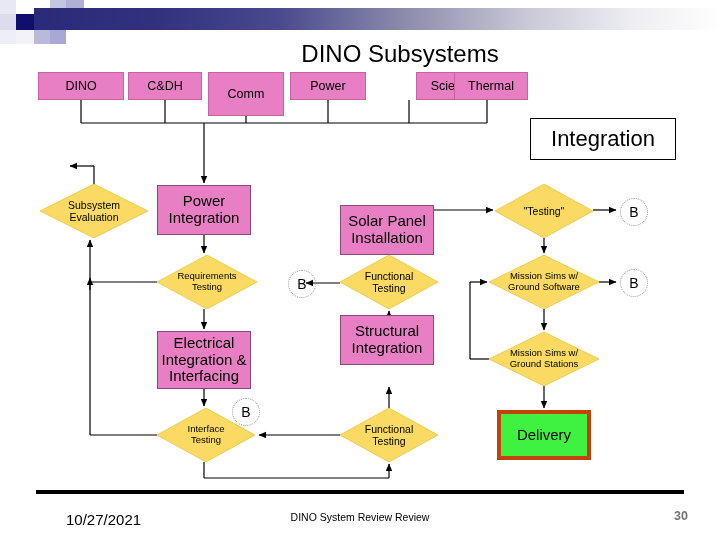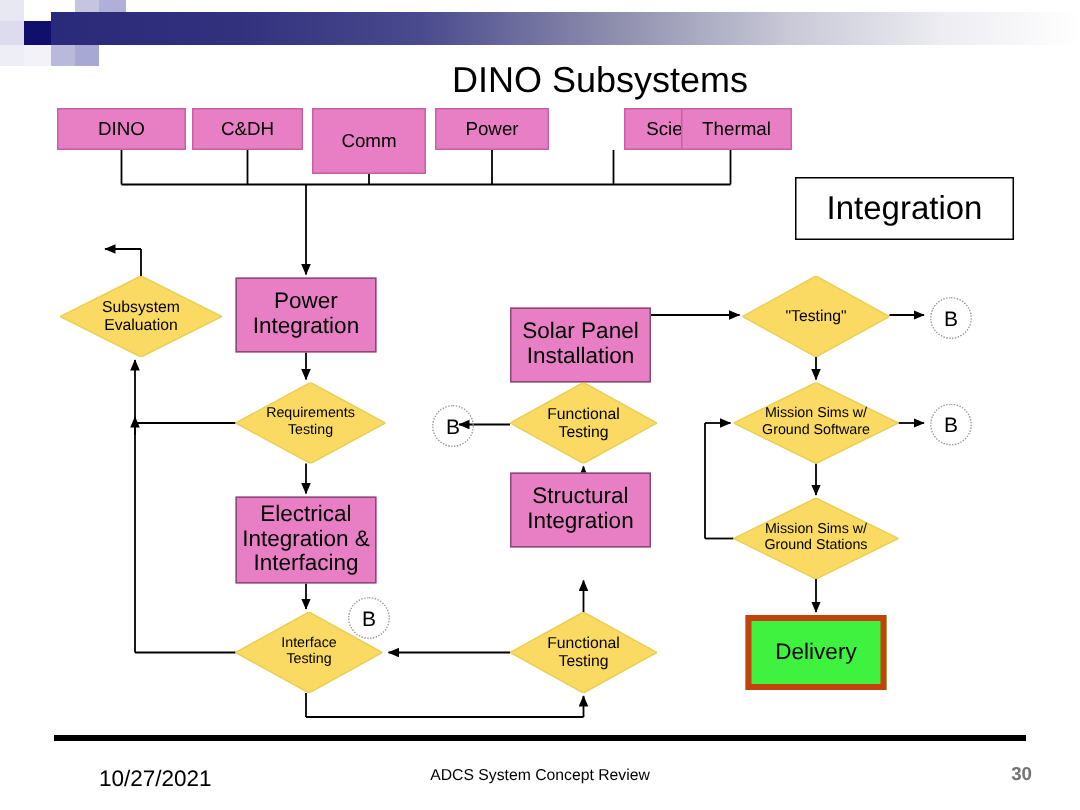--- a/index.html
+++ b/index.html
@@ -299,14 +299,14 @@
   <div class="dlabel">Functional<br>Testing</div>
 </div>
 
 <div class="bnode" style="left:620px;top:198px;">B</div>
 <div class="bnode" style="left:288px;top:270px;">B</div>
 <div class="bnode" style="left:620px;top:269px;">B</div>
 <div class="bnode" style="left:232px;top:398px;">B</div>
 
 <div id="footer-rule"></div>
 <div id="footer-date">10/27/2021</div>
-<div id="footer-center">ADCS System Concept Review</div>
+<div id="footer-center">DINO System Review Review</div>
 <div id="footer-page">30</div>
 
 </body></html>

